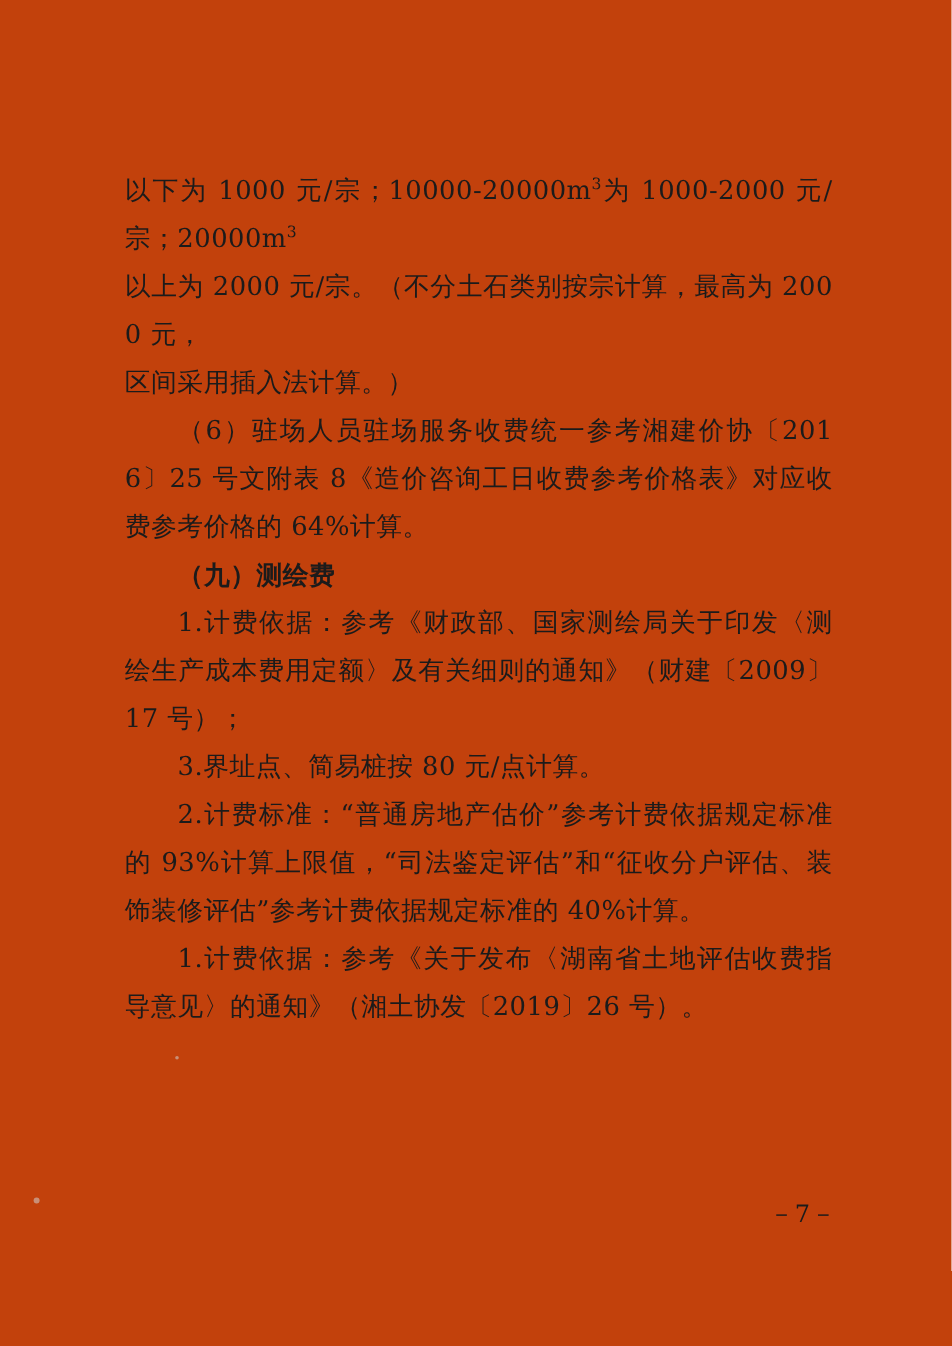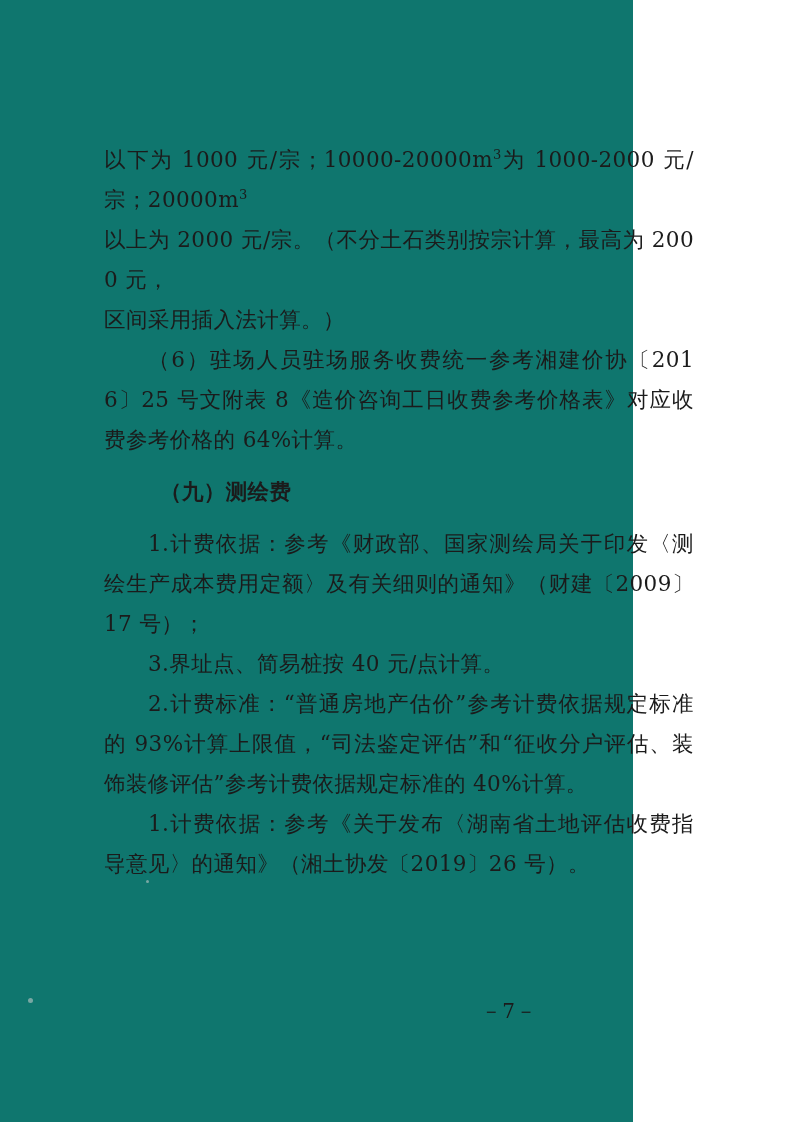--- a/index.html
+++ b/index.html
@@ -12,23 +12,23 @@
     height: 1122px;
     position: relative;
     font-family: "DejaVu Serif", "Liberation Serif", serif;
     color: #1b1b1b;
     overflow: hidden;
   }
   .page {
     position: absolute;
     left: 0;
     top: 0;
-    width: 633px;
+    width: 793px;
     height: 1122px;
-    background: #0f766e;
+    background: #c2410c;
   }
   .content {
     position: absolute;
     left: 104px;
     top: 140px;
     width: 590px;
   }
   .para {
     font-size: 21.5px;
     line-height: 40px;
@@ -41,21 +41,21 @@
   }
   .indent {
     text-indent: 44px;
   }
   .heading {
     font-size: 21.5px;
     line-height: 40px;
     letter-spacing: 0.4px;
     font-weight: bold;
     text-indent: 44px;
-    margin: 12px;
+    margin: 0;
     font-family: Liberation Serif, serif;
   }
   .sup {
     font-size: 13px;
     vertical-align: super;
     line-height: 0;
   }
   .page-number {
     position: absolute;
     right: 96px;
@@ -75,20 +75,20 @@
 <body>
 
 <div class="page">
   <div class="content" id="body-container">
       <div class="para">以下为 1000 元/宗；10000-20000m<span class="sup">3</span>为 1000-2000 元/宗；20000m<span class="sup">3</span>
 以上为 2000 元/宗。（不分土石类别按宗计算，最高为 2000 元，
 区间采用插入法计算。）</div>
       <div class="para indent">（6）驻场人员驻场服务收费统一参考湘建价协〔2016〕25 号文附表 8《造价咨询工日收费参考价格表》对应收费参考价格的 64%计算。</div>
       <div class="heading">（九）测绘费</div>
       <div class="para indent">1.计费依据：参考《财政部、国家测绘局关于印发〈测绘生产成本费用定额〉及有关细则的通知》（财建〔2009〕17 号）；</div>
-      <div class="para indent">3.界址点、简易桩按 40 元/点计算。</div>
+      <div class="para indent">3.界址点、简易桩按 80 元/点计算。</div>
       <div class="para indent">2.计费标准：“普通房地产估价”参考计费依据规定标准的 93%计算上限值，“司法鉴定评估”和“征收分户评估、装饰装修评估”参考计费依据规定标准的 40%计算。</div>
       <div class="para indent">1.计费依据：参考《关于发布〈湖南省土地评估收费指导意见〉的通知》（湘土协发〔2019〕26 号）。</div>
     </div>
   <div class="page-number">－7－</div>
   <div class="speck" style="left:28px; top:998px; width:5px; height:5px;"></div>
   <div class="speck" style="left:146px; top:880px; width:3px; height:3px;"></div>
 </div>
 
 </body></html>

